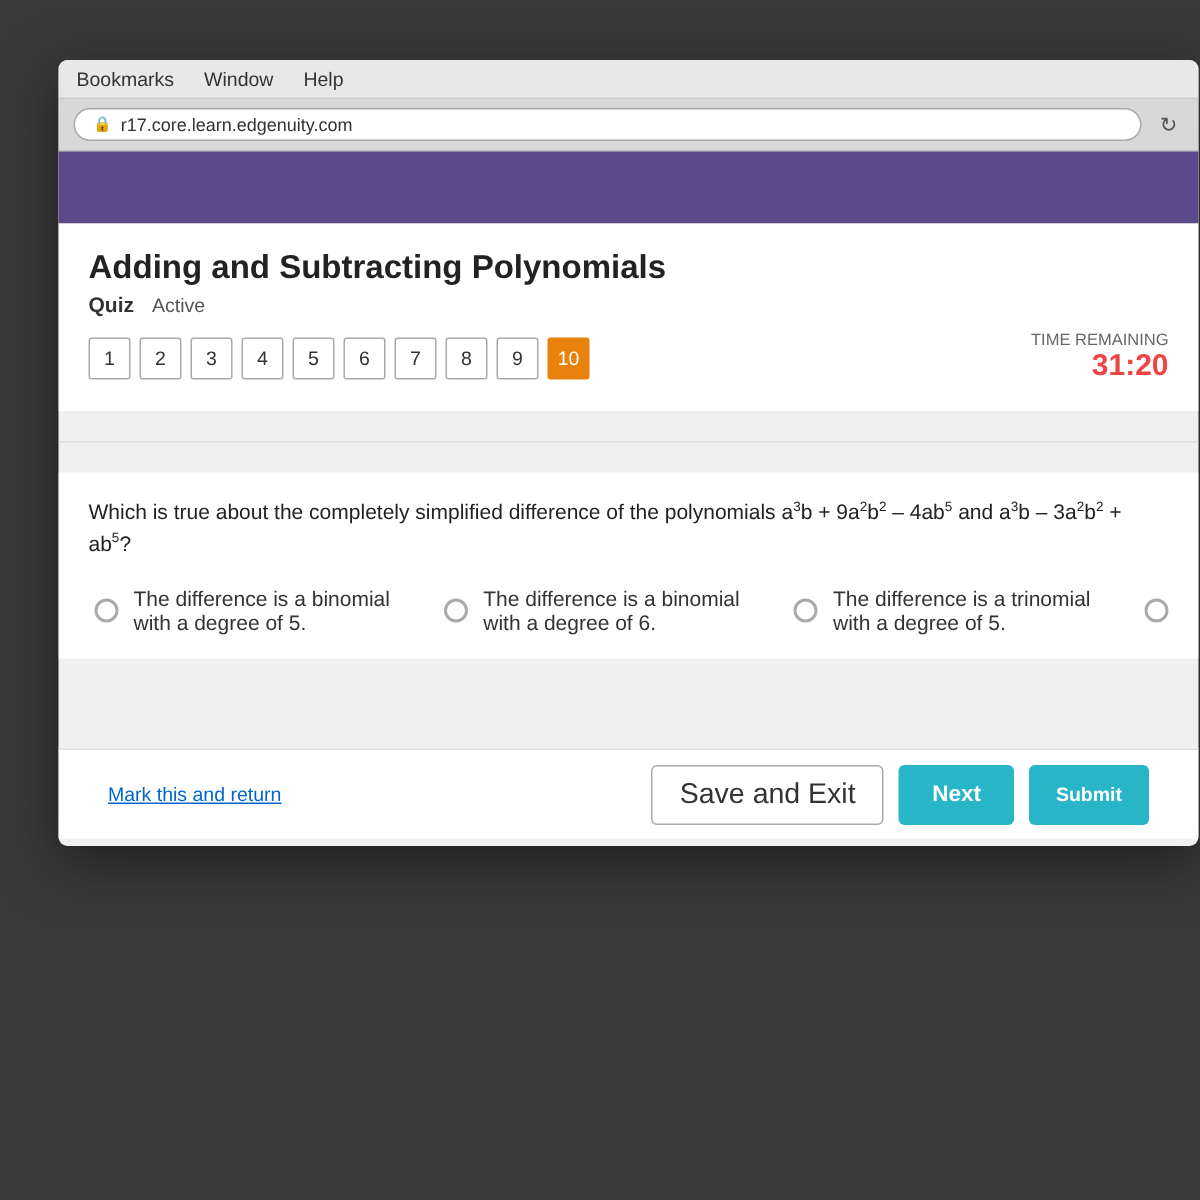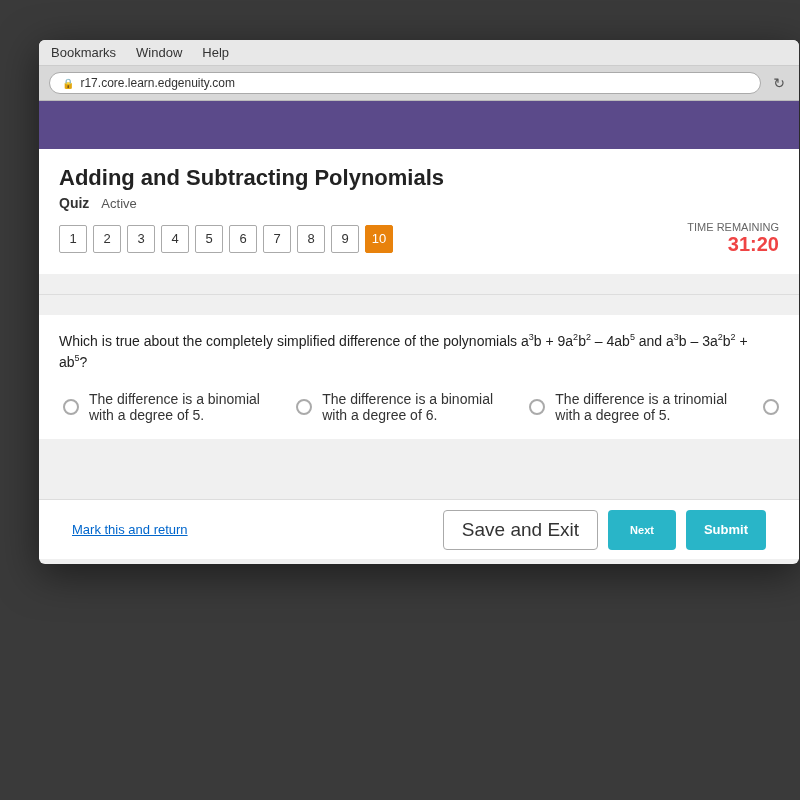--- a/index.html
+++ b/index.html
@@ -255,21 +255,21 @@
       font-size: 19px;
       color: #333;
       cursor: pointer;
     }
 
     .btn-next {
       padding: 8px 22px;
       background: #29b5c8;
       border: none;
       border-radius: 4px;
-      font-size: 11px;
+      font-size: 15px;
       color: white;
       cursor: pointer;
       font-weight: bold;
     }
 
     .btn-submit {
       padding: 8px 18px;
       background: #29b5c8;
       border: none;
       border-radius: 4px;

